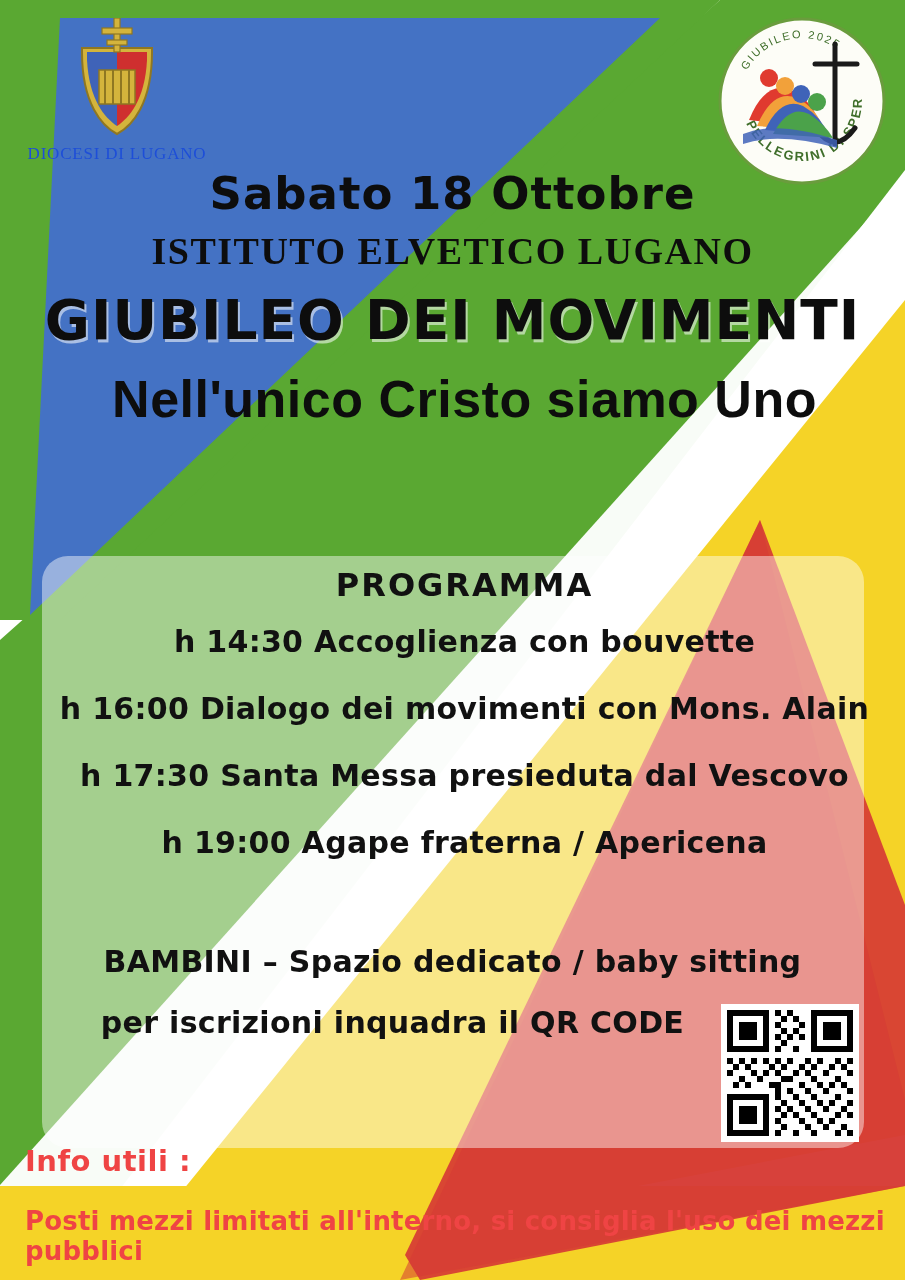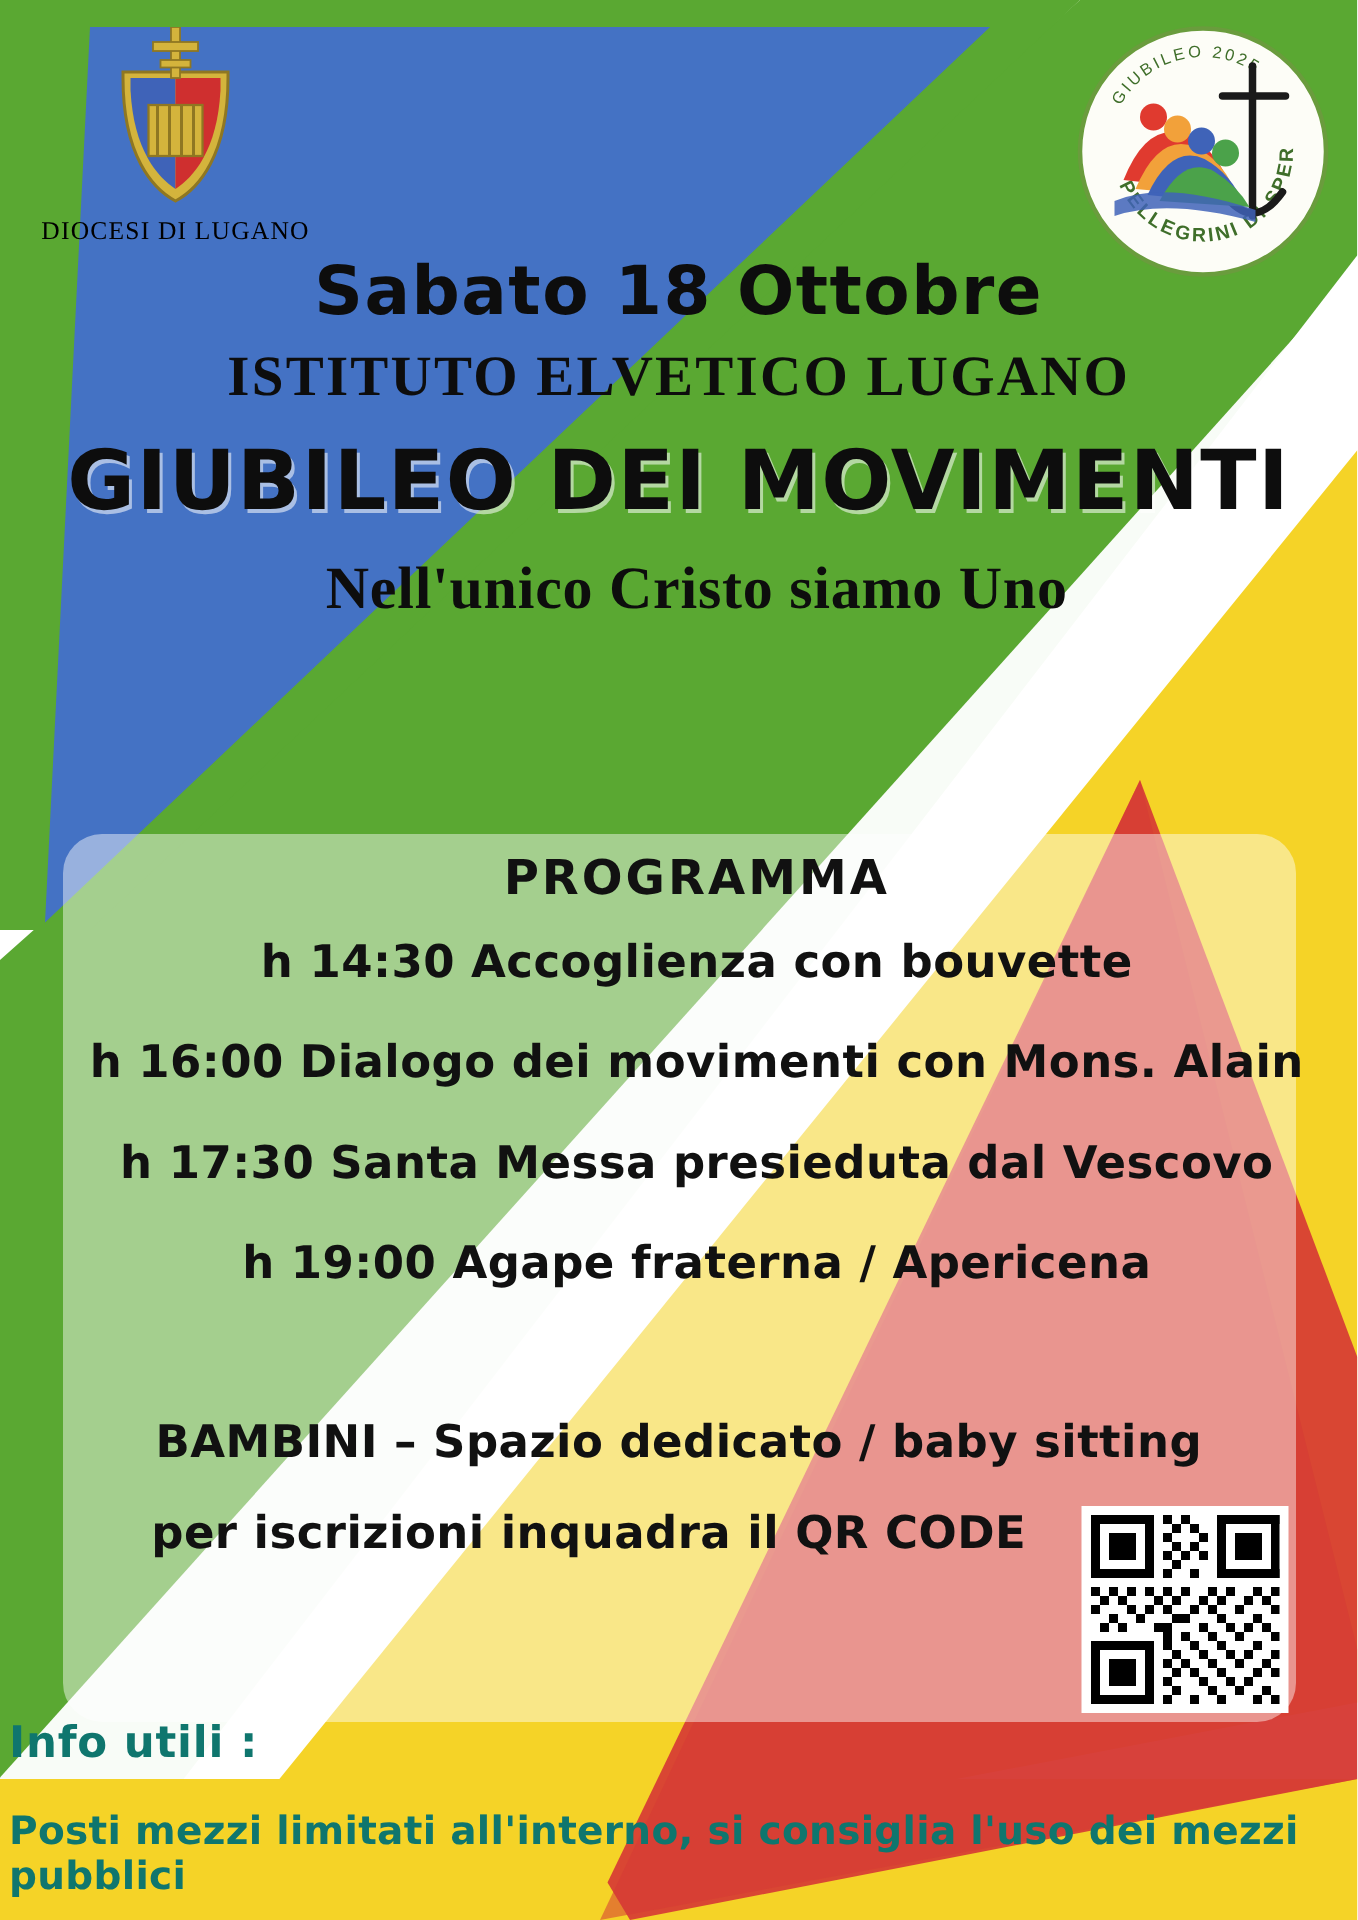--- a/index.html
+++ b/index.html
@@ -41,21 +41,21 @@
   .crest-shield {
     width: 86px;
     height: 120px;
     margin: 0 auto;
   }
   .crest-label {
     margin-top: 6px;
     font-family: "Liberation Serif", serif;
     font-size: 17px;
     letter-spacing: 0.8px;
-    color: #000000;
+    color: #1d4ed8;
   }
 
   
   .jubilee {
     position: absolute;
     right: 18px;
     top: 16px;
     width: 170px;
     height: 170px;
   }
@@ -87,23 +87,23 @@
   .h-title {
     font-family: "DejaVu Sans", sans-serif;
     font-weight: bold;
     font-size: 55px;
     letter-spacing: 1px;
     line-height: 1.2;
     margin-top: 10px;
     text-shadow: 2px 3px 0 rgba(255,255,255,0.55);
   }
   .h-sub {
-    font-family: Liberation Serif, serif;
-    font-weight: bold;
-    font-size: 40px;
+    font-family: Liberation Sans, sans-serif;
+    font-weight: bold;
+    font-size: 52px;
     letter-spacing: 0.5px;
     line-height: 1.25;
     margin-top: 14px;
     margin-left: 24px;
   }
   .programme {
     position: absolute;
     left: 0;
     top: 566px;
     width: 905px;
@@ -160,24 +160,24 @@
     height: 126px;
     background: #ffffff;
     padding: 6px;
     box-sizing: content-box;
   }
   .qr svg { display: block; }
 
   
   .info {
     position: absolute;
-    left: 6px;
+    left: 25px;
     top: 1144px;
     width: 870px;
-    color: #0f766e;
+    color: #ef4444;
   }
   .info-title {
     font-family: "DejaVu Sans", sans-serif;
     font-weight: bold;
     font-size: 29px;
     letter-spacing: 0.5px;
   }
   .info-text {
     font-family: "DejaVu Sans", sans-serif;
     font-weight: bold;

